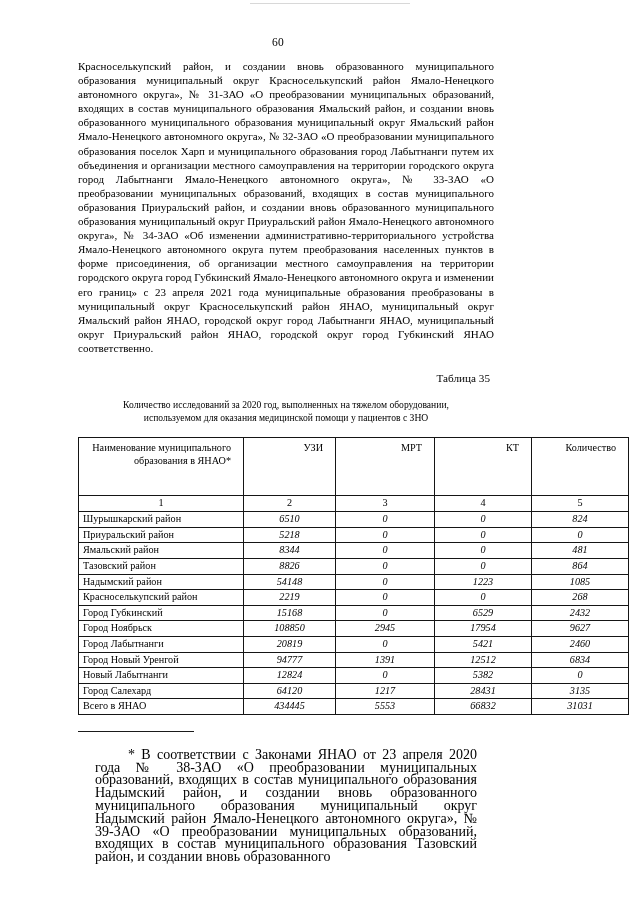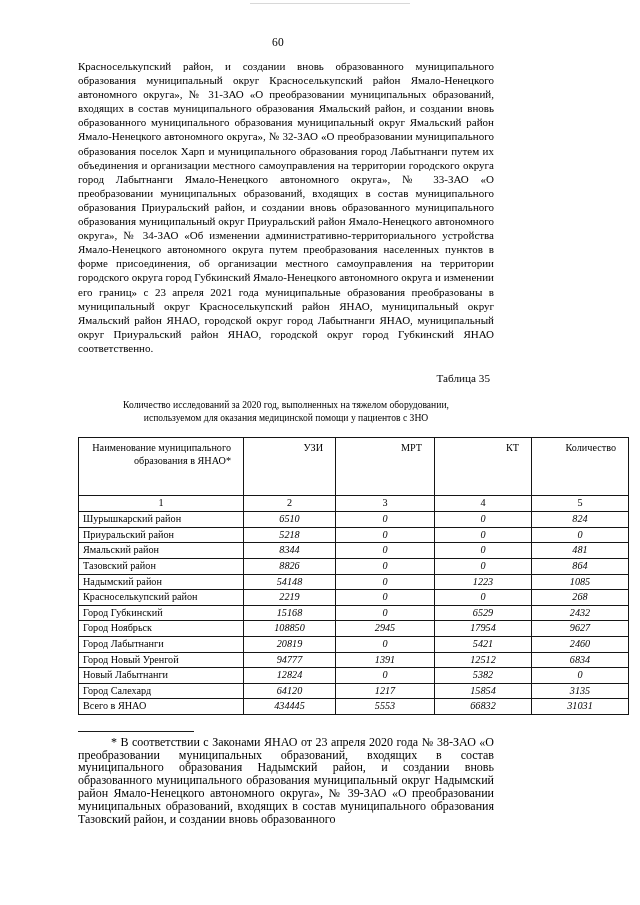--- a/index.html
+++ b/index.html
@@ -109,23 +109,23 @@
     margin-top: 16px;
   }
   .footnote-rule {
     width: 116px;
     height: 0;
     border-top: 1px solid #1a1a1a;
     margin: 0 0 4px 0;
   }
   p.footnote {
     text-align: justify;
-    font-size: 12px;
+    font-size: 14px;
     line-height: 12.8px;
-    margin: 0;
+    margin: 17px;
   }
   p.footnote .lead {
     padding-left: 33px;
   }
 </style>
 </head>
 <body>
 
 <div class="page">
 
@@ -240,21 +240,21 @@
           <td class="name">Новый Лабытнанги</td>
           <td class="num">12824</td>
           <td class="num">0</td>
           <td class="num">5382</td>
           <td class="num">0</td>
         </tr>
         <tr>
           <td class="name">Город Салехард</td>
           <td class="num">64120</td>
           <td class="num">1217</td>
-          <td class="num">15854</td>
+          <td class="num">28431</td>
           <td class="num">3135</td>
         </tr>
         <tr>
           <td class="name">Всего в ЯНАО</td>
           <td class="num">434445</td>
           <td class="num">5553</td>
           <td class="num">66832</td>
           <td class="num">31031</td>
         </tr>
       </tbody>

